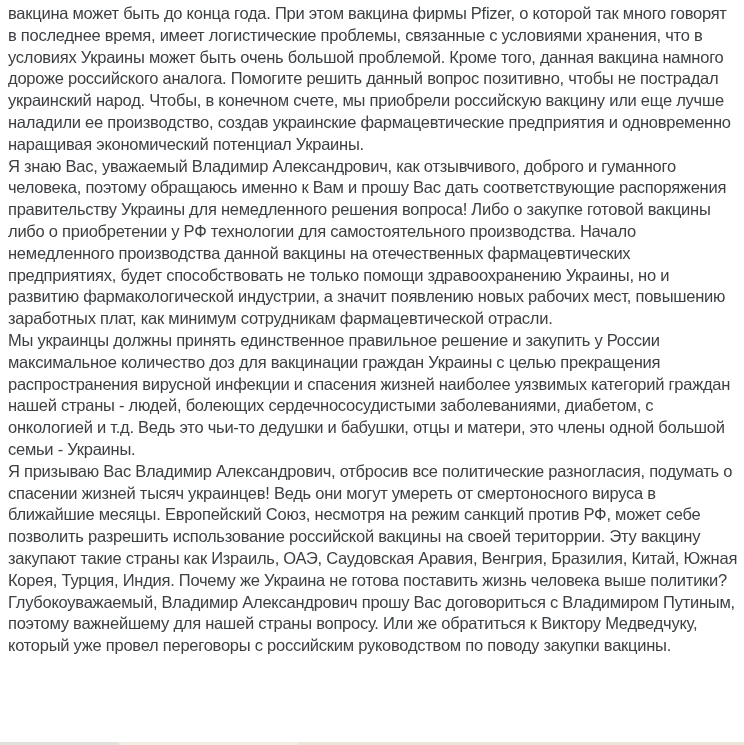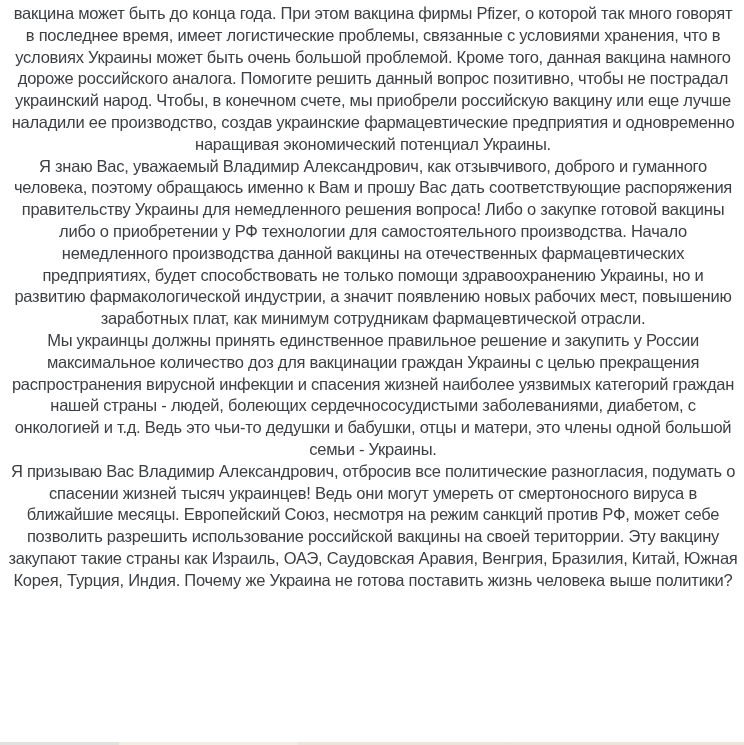--- a/index.html
+++ b/index.html
@@ -15,21 +15,21 @@
   }
   .post-text {
     box-sizing: border-box;
     width: 744px;
     padding: 3px 6px 0 8px;
     font-family: "Liberation Sans", "DejaVu Sans", sans-serif;
     font-size: 16.5px;
     line-height: 21.8px;
     letter-spacing: -0.25px;
     color: #3d4043;
-    text-align: center;
+    text-align: left;
   }
   .post-text p {
     margin: 0;
     padding: 0;
   }
   .bottom-edge {
     position: absolute;
     left: 0;
     bottom: 0;
     width: 744px;
@@ -42,15 +42,16 @@
   }
 </style>
 </head>
 <body>
 
 <div class="post-text">
   <p>вакцина может быть до конца года. При этом вакцина фирмы Pfizer, о которой так много говорят в последнее время, имеет логистические проблемы, связанные с условиями хранения, что в условиях Украины может быть очень большой проблемой. Кроме того, данная вакцина намного дороже российского аналога. Помогите решить данный вопрос позитивно, чтобы не пострадал украинский народ. Чтобы, в конечном счете, мы приобрели российскую вакцину или еще лучше наладили ее производство, создав украинские фармацевтические предприятия и одновременно наращивая экономический потенциал Украины.</p>
   <p>Я знаю Вас, уважаемый Владимир Александрович, как отзывчивого,  доброго и гуманного человека, поэтому обращаюсь именно к Вам и прошу Вас дать соответствующие распоряжения правительству Украины для немедленного решения вопроса! Либо о закупке готовой вакцины либо о приобретении у РФ технологии для самостоятельного производства. Начало немедленного производства данной вакцины на отечественных фармацевтических предприятиях, будет способствовать не только помощи здравоохранению Украины, но и развитию фармакологической индустрии, а значит появлению новых рабочих мест, повышению заработных плат, как минимум сотрудникам фармацевтической отрасли.</p>
   <p>Мы украинцы должны принять единственное правильное решение и закупить у России максимальное количество доз для вакцинации граждан Украины с целью прекращения распространения вирусной инфекции и спасения жизней наиболее уязвимых категорий граждан нашей страны - людей, болеющих сердечнососудистыми заболеваниями, диабетом, с онкологией и т.д. Ведь это чьи-то дедушки и бабушки, отцы и матери, это члены одной большой семьи - Украины.</p>
   <p>Я призываю Вас Владимир Александрович, отбросив все политические разногласия, подумать о спасении жизней тысяч украинцев! Ведь они могут умереть от смертоносного вируса в ближайшие месяцы. Европейский Союз, несмотря на режим санкций против РФ, может себе позволить разрешить использование российской вакцины на своей територрии. Эту вакцину закупают такие страны как Израиль, ОАЭ, Саудовская Аравия, Венгрия, Бразилия, Китай, Южная Корея, Турция, Индия. Почему же Украина не готова поставить жизнь человека выше политики?</p>
+  <p>Глубокоуважаемый, Владимир Александрович прошу Вас договориться с Владимиром Путиным, поэтому важнейшему для нашей страны вопросу. Или же обратиться к Виктору Медведчуку, который уже провел переговоры с российским руководством по поводу закупки вакцины.</p>
 </div>
 
 <div class="bottom-edge"></div>
 
 </body></html>

